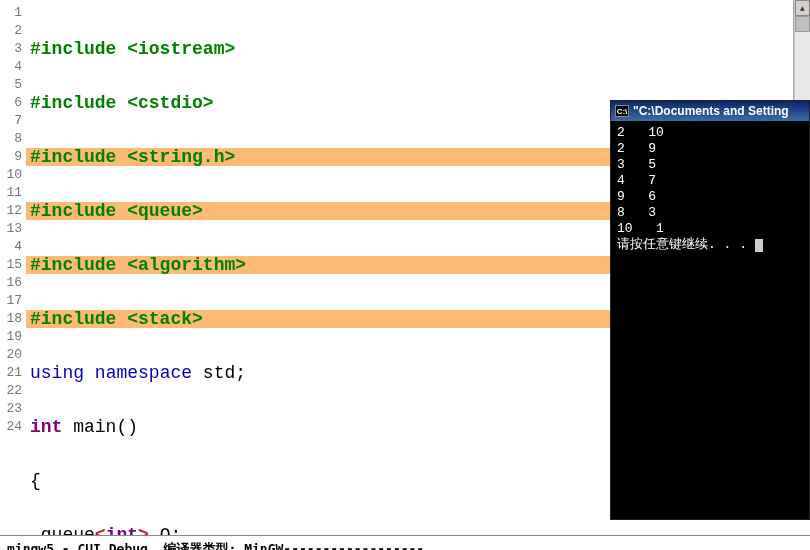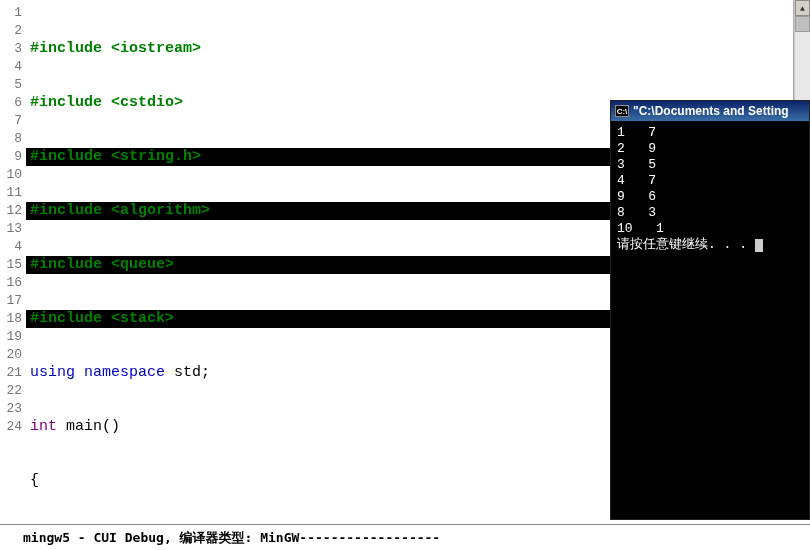--- a/index.html
+++ b/index.html
@@ -54,27 +54,27 @@
   user-select: none;
   font-size: 13px;
   line-height: 18px;
   padding-top: 4px;
 }
 .code {
   flex: 1;
   line-height: 18px;
   white-space: pre;
   padding-top: 4px;
-  font-size: 15px;
+  font-size: 18px;
 }
 .line { height: 18px; padding-left: 4px; }
-.hl { background: #000000; }
+.hl { background: #fdba74; }
 .kw { color: #0000c0; font-weight: normal; }
 .pp { color: #008000; font-weight: bold; }
-.ty { color: #800080; font-weight: normal; }
+.ty { color: #800080; font-weight: bold; }
 .op { color: #c02020; font-weight: bold; }
 .console {
   position: absolute;
   top: 100px;
   right: 0;
   width: 200px;
   height: 420px;
   background: #000;
   color: #fff;
   font-family: "SimSun", "Courier New", monospace;
@@ -116,24 +116,24 @@
   width: 8px;
   height: 13px;
   background: #ccc;
   vertical-align: text-bottom;
 }
 .statusbar {
   position: absolute;
   bottom: 0;
   left: 0;
   right: 0;
-  height: 26px;
+  height: 15px;
   background: #fff;
   border-top: 1px solid #888;
-  padding: 4px 23px;
+  padding: 4px 7px;
   font-size: 13px;
   font-weight: bold;
   color: #000;
   font-family: "SimSun", Consolas, monospace;
   margin-top: 44px;
 }
 </style>
 </head>
 <body>
 
@@ -162,22 +162,22 @@
       <div>20</div>
       <div>21</div>
       <div>22</div>
       <div>23</div>
       <div>24</div>
     </div>
     <div class="code">
       <div class="line"><span class="pp">#include &lt;iostream&gt;</span></div>
       <div class="line"><span class="pp">#include &lt;cstdio&gt;</span></div>
       <div class="line hl"><span class="pp">#include &lt;string.h&gt;</span></div>
+      <div class="line hl"><span class="pp">#include &lt;queue&gt;</span></div>
       <div class="line hl"><span class="pp">#include &lt;algorithm&gt;</span></div>
-      <div class="line hl"><span class="pp">#include &lt;queue&gt;</span></div>
       <div class="line hl"><span class="pp">#include &lt;stack&gt;</span></div>
       <div class="line"><span class="kw">using</span> <span class="kw">namespace</span> <span>std</span><span>;</span></div>
       <div class="line"><span class="ty">int</span> <span>main</span><span>()</span></div>
       <div class="line"><span>{</span></div>
       <div class="line"> <span>queue</span><span class="op">&lt;</span><span class="ty">int</span><span class="op">&gt;</span><span> </span><span>Q</span><span>;</span></div>
       
       
       
       
       
@@ -195,19 +195,19 @@
   <div class="scrollbar">
     <div class="scroll-arrow">▲</div>
     <div class="scrollbar-thumb"></div>
   </div>
 
   <div class="console">
     <div class="console-titlebar">
       <span class="console-icon">C:\</span>
       <span>"C:\Documents and Setting</span>
     </div>
-    <div class="console-body"><div>1   7</div><div>2   9</div><div>3   5</div><div>4   7</div><div>9   6</div><div>8   3</div><div>10   1</div><div><span>请按任意键继续. . . </span><span class="cursor-block"></span></div></div>
+    <div class="console-body"><div>2   10</div><div>2   9</div><div>3   5</div><div>4   7</div><div>9   6</div><div>8   3</div><div>10   1</div><div><span>请按任意键继续. . . </span><span class="cursor-block"></span></div></div>
   </div>
 </div>
 
 <div class="statusbar">
   <span>mingw5 - CUI Debug, 编译器类型: MinGW------------------</span>
 </div>
 
 </body></html>

